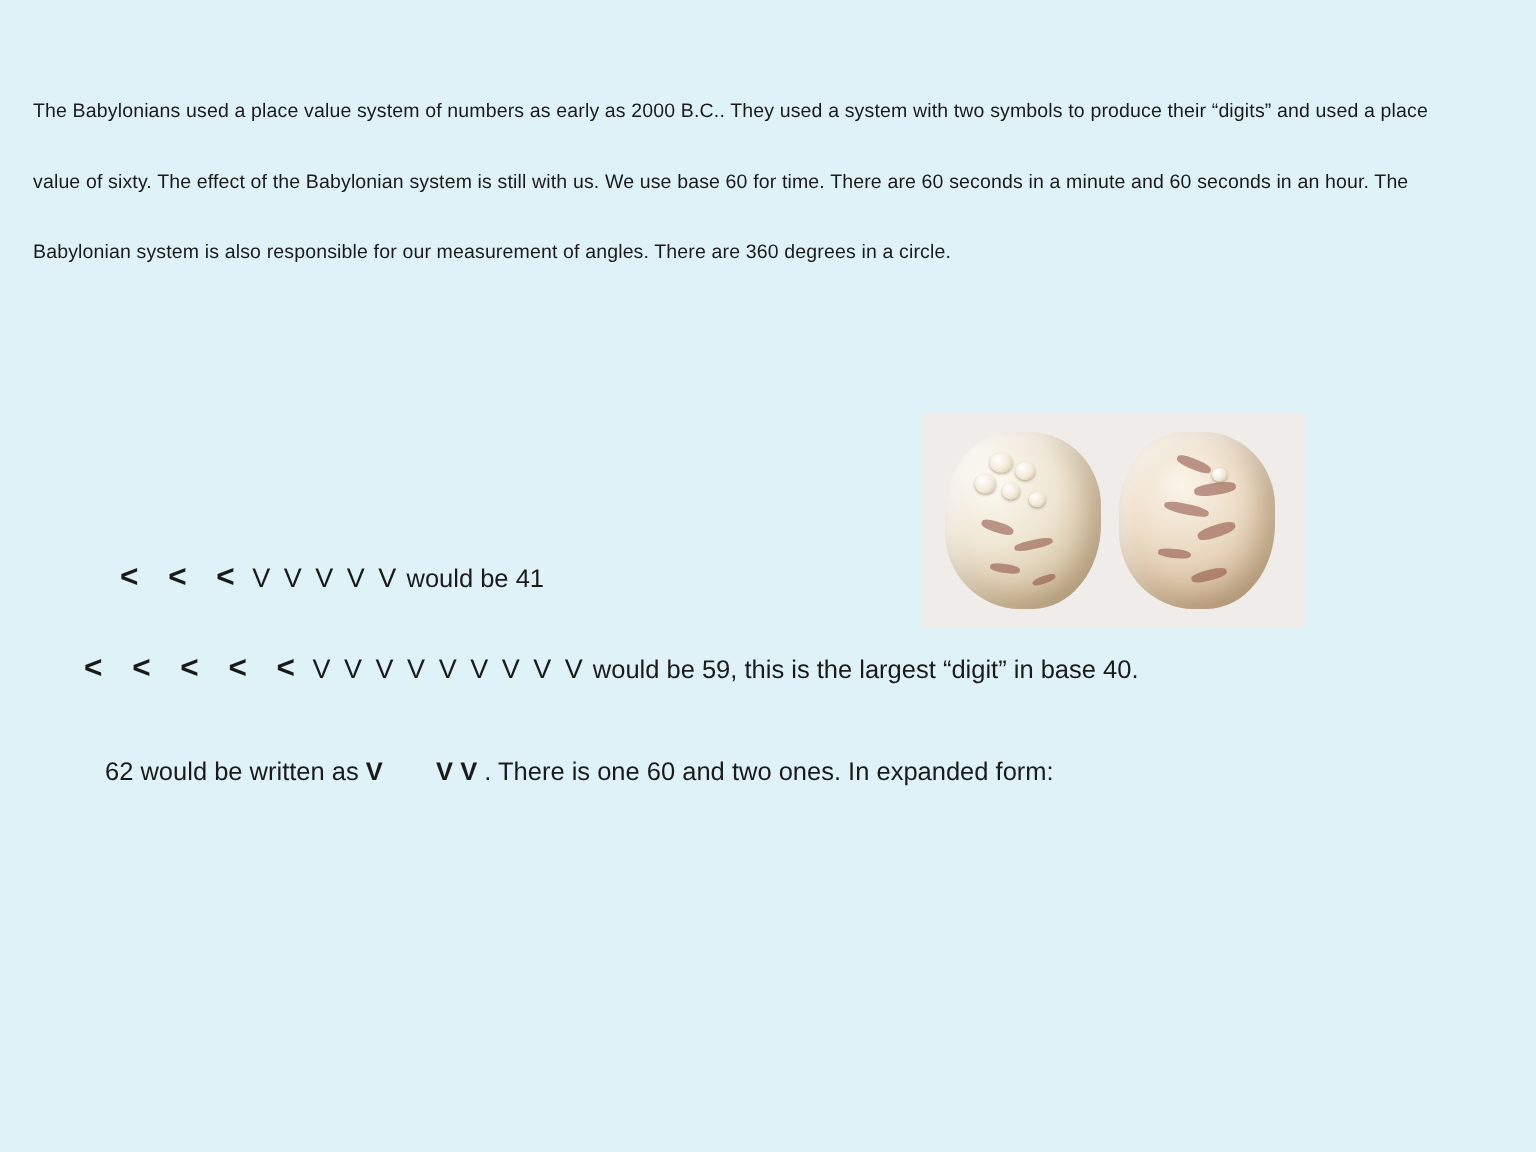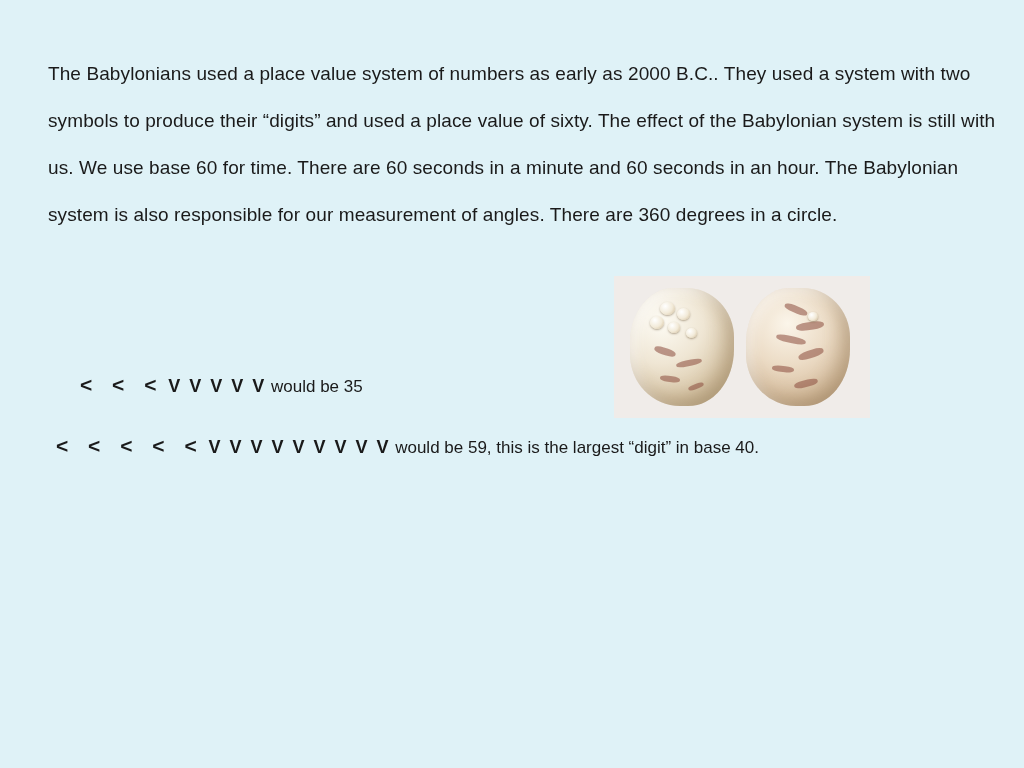--- a/index.html
+++ b/index.html
@@ -14,24 +14,24 @@
     color: #111111;
     overflow: hidden;
     position: relative;
   }
   .slide {
     position: absolute;
     inset: 0;
   }
   .intro {
     position: absolute;
-    left: 48px;
+    left: 22px;
     top: 50px;
     width: 948px;
-    font-size: 19px;
+    font-size: 13px;
     line-height: 47px;
     color: #1a1a1a;
     letter-spacing: 0.1px;
   }
   .line {
     position: absolute;
     font-size: 17px;
     color: #1a1a1a;
     white-space: nowrap;
   }
@@ -56,21 +56,21 @@
     font-family: "Liberation Sans", sans-serif;
   }
   .glyph-ten {
     font-size: 22px;
     font-weight: bold;
     position: relative;
     top: 2px;
   }
   .grp {
     letter-spacing: 2px;
-    font-weight: bold;
+    font-weight: normal;
     font-size: 18px;
   }
   .grp-tens {
     letter-spacing: 7px;
     font-weight: bold;
     font-size: 21px;
   }
   .gap {
     display: inline-block;
     width: 26px;
@@ -147,29 +147,36 @@
 <body>
 
 <div class="slide">
 
   <div class="intro">The Babylonians used a place value system of numbers as early as 2000 B.C.. They used a system with two symbols to produce their “digits” and used a place value of sixty. The effect of the Babylonian system is still with us. We use base 60 for time. There are 60 seconds in a minute and 60 seconds in an hour. The Babylonian system is also responsible for our measurement of angles. There are 360 degrees in a circle.</div>
 
 
   <div class="line line-35">
     <span class="grp-tens">&lt; &lt; &lt;</span>
     <span class="grp">V V V V V</span>
-    <span>would be 35</span>
+    <span>would be 41</span>
   </div>
 
   <div class="line line-59">
     <span class="grp-tens">&lt; &lt; &lt; &lt; &lt;</span>
     <span class="grp">V V V V V V V V V</span>
     <span>would be 59, this is the largest “digit” in base 40.</span>
   </div>
 
+  <div class="line line-62">
+    <span>62 would be written as</span>
+    <span class="cune">V</span>
+    <span class="gap"></span>
+    <span class="cune">V V</span>
+    <span>. There is one 60 and two ones. In expanded form:</span>
+  </div>
 
   <div class="photo">
     <div class="tablet tablet-left">
       <div class="bump" style="left:30px; top:14px; width:15px; height:13px;"></div>
       <div class="bump" style="left:47px; top:20px; width:13px; height:12px;"></div>
       <div class="bump" style="left:20px; top:28px; width:14px; height:13px;"></div>
       <div class="bump" style="left:38px; top:34px; width:12px; height:11px;"></div>
       <div class="bump" style="left:56px; top:40px; width:11px; height:10px;"></div>
       <div class="mark" style="left:24px; top:60px; width:22px; height:7px; transform:rotate(18deg);"></div>
       <div class="mark" style="left:46px; top:72px; width:26px; height:6px; transform:rotate(-12deg);"></div>

